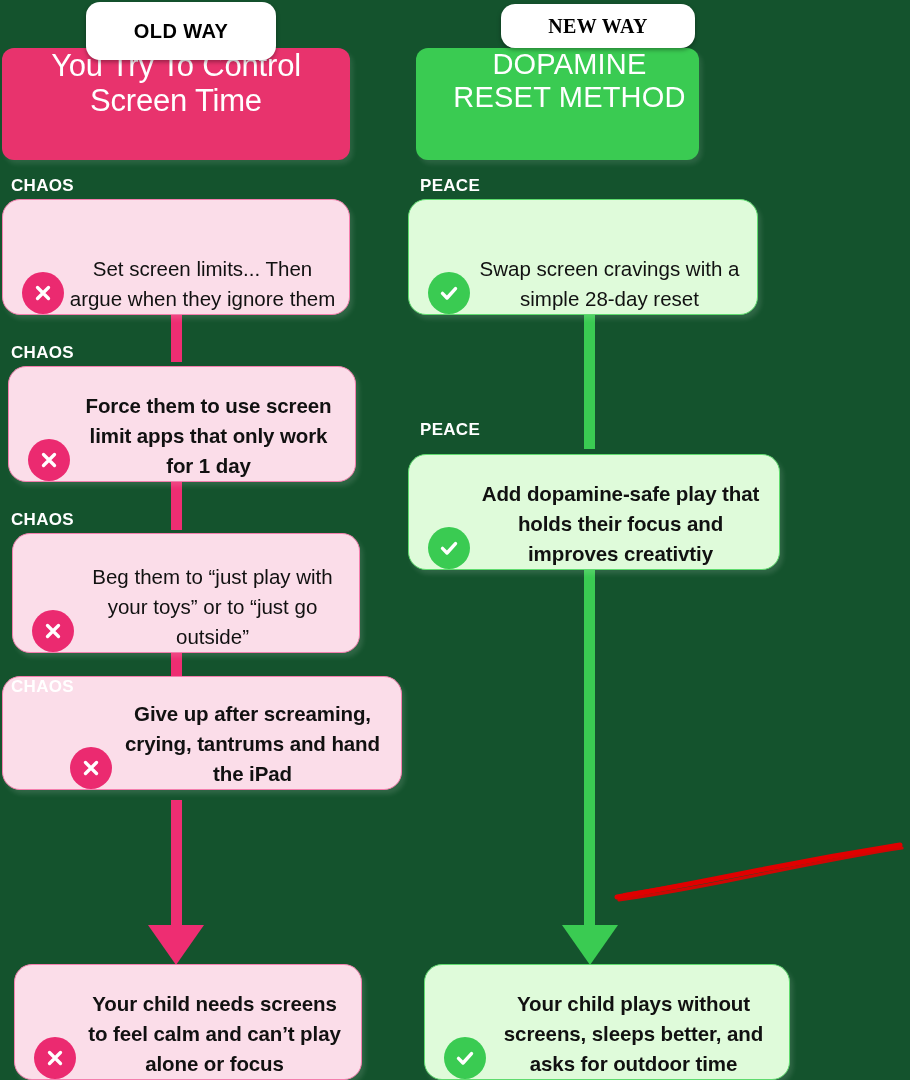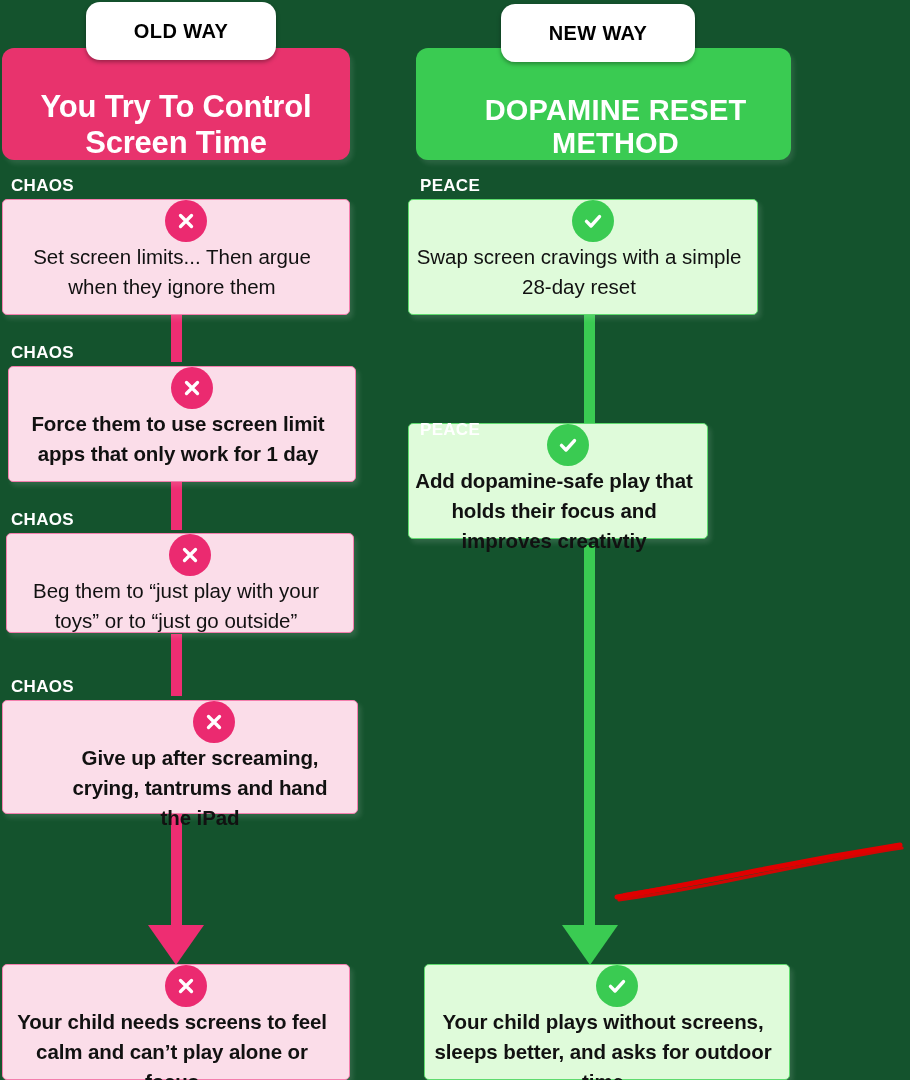--- a/index.html
+++ b/index.html
@@ -22,30 +22,30 @@
     letter-spacing: 0.4px;
     color: #000;
     z-index: 6;
     box-shadow: 0 2px 4px rgba(0,0,0,.35);
   }
 
   
   .colhead {
     position: absolute;
     border-radius: 12px;
-    display: flex; align-items: flex-end; justify-content: center;
+    display: flex; align-items: flex-start; justify-content: center;
     text-align: center;
     color: #fff;
-    font-weight: 700;
+    font-weight: 400;
     line-height: 1.14;
     z-index: 4;
     box-shadow: 3px 4px 5px rgba(255,255,255,.10);
   }
   #head-left  { left: 2px;   top: 48px;  width: 348px; height: 112px; background: #E8336D; font-size: 31px; letter-spacing: -0.2px; }
-  #head-right { left: 416px; top: 48px;  width: 375px; height: 112px; background: #3ACB52; font-size: 29px; letter-spacing: 0.2px; padding-left: 24px; }
+  #head-right { left: 416px; top: 48px;  width: 283px; height: 112px; background: #3ACB52; font-size: 29px; letter-spacing: 0.2px; padding-left: 24px; }
 
   
   .minilabel {
     position: absolute;
     color: #fff;
     font-weight: 700;
     font-size: 17px;
     letter-spacing: 0.3px;
     z-index: 5;
     text-align: right;
@@ -55,25 +55,24 @@
   .rail { position: absolute; z-index: 1; }
   .rail.pink  { background: #EE2D72; }
   .rail.green { background: #3ACB52; }
   .arrowhead { position: absolute; width: 0; height: 0; z-index: 2; }
   .arrowhead.pink  { border-left: 28px solid transparent; border-right: 28px solid transparent; border-top: 40px solid #EE2D72; }
   .arrowhead.green { border-left: 28px solid transparent; border-right: 28px solid transparent; border-top: 40px solid #3ACB52; }
 
   
   .card {
     position: absolute;
-    display: flex; align-items: center;
-    border-radius: 5px;
+    display: flex; align-items: flex-end;
+    border-radius: 18px;
     z-index: 3;
     box-shadow: 3px 4px 5px rgba(255,255,255,.12);
-    flex-direction: column;
   }
   .card.neg { background: #FBDDE9; border: 1.6px solid #F47FAE; }
   .card.pos { background: #DFFBDA; border: 1.6px solid #5FDB6E; }
 
   .badge {
     flex: 0 0 auto;
     width: 42px; height: 42px;
     border-radius: 50%;
     margin-left: 19px;
     display: flex; align-items: center; justify-content: center;
@@ -128,49 +127,49 @@
   <div class="card neg" style="left:8px; top:366px; width:348px; height:116px;">
     <span class="badge neg">
       <svg width="22" height="22" viewBox="0 0 24 24">
           <path d="M6 6 L18 18 M18 6 L6 18" stroke="#fff" stroke-width="3.6" stroke-linecap="round"></path>
         </svg>
     </span>
     <span class="cardtext bold">Force them to use screen limit apps that only work for 1 day</span>
   </div>
 
   <div class="minilabel" style="left:11px; top:510px;">CHAOS</div>
-  <div class="card neg" style="left:6px; top:533px; width:348px; height:100px;">
+  <div class="card neg" style="left:12px; top:533px; width:348px; height:120px;">
     <span class="badge neg">
       <svg width="22" height="22" viewBox="0 0 24 24">
           <path d="M6 6 L18 18 M18 6 L6 18" stroke="#fff" stroke-width="3.6" stroke-linecap="round"></path>
         </svg>
     </span>
     <span class="cardtext">Beg them to “just play with your toys” or to “just go outside”</span>
   </div>
 
   <div class="minilabel" style="left:11px; top:677px;">CHAOS</div>
-  <div class="card neg" style="left:2px; top:700px; width:356px; height:114px;padding-left:48px;">
+  <div class="card neg" style="left:2px; top:676px; width:400px; height:114px;padding-left:48px;">
     <span class="badge neg">
       <svg width="22" height="22" viewBox="0 0 24 24">
           <path d="M6 6 L18 18 M18 6 L6 18" stroke="#fff" stroke-width="3.6" stroke-linecap="round"></path>
         </svg>
     </span>
     <span class="cardtext bold">Give up after screaming, crying, tantrums and hand the iPad</span>
   </div>
 
-  <div class="card neg" style="left:2px; top:964px; width:348px; height:116px;">
+  <div class="card neg" style="left:14px; top:964px; width:348px; height:116px;">
     <span class="badge neg">
       <svg width="22" height="22" viewBox="0 0 24 24">
           <path d="M6 6 L18 18 M18 6 L6 18" stroke="#fff" stroke-width="3.6" stroke-linecap="round"></path>
         </svg>
     </span>
     <span class="cardtext bold">Your child needs screens to feel calm and can’t play alone or focus</span>
   </div>
 
-  <div class="pill" style="left:501px; top:4px; width:194px; height:58px;">
+  <div class="pill" style="left:501px; top:4px; width:194px; height:44px;font-family:Liberation Serif, serif;">
     <span>NEW WAY</span>
   </div>
 
   <div class="colhead" id="head-right">
     <span>DOPAMINE RESET METHOD</span>
   </div>
 
   <div class="rail green" style="left:584px; top:305px; width:11px; height:144px;"></div>
   <div class="rail green" style="left:584px; top:545px; width:11px; height:390px;"></div>
   <div class="arrowhead green" style="left:562px; top:925px;"></div>
@@ -179,21 +178,21 @@
   <div class="card pos" style="left:408px; top:199px; width:350px; height:116px;">
     <span class="badge pos">
       <svg width="24" height="24" viewBox="0 0 24 24">
           <path d="M5.5 12.4 L10 17 L18.5 7.6" fill="none" stroke="#fff" stroke-width="3.4" stroke-linecap="round" stroke-linejoin="round"></path>
         </svg>
     </span>
     <span class="cardtext">Swap screen cravings with a simple 28-day reset</span>
   </div>
 
   <div class="minilabel" style="left:420px; top:420px;">PEACE</div>
-  <div class="card pos" style="left:408px; top:423px; width:300px; height:116px;">
+  <div class="card pos" style="left:408px; top:454px; width:372px; height:116px;">
     <span class="badge pos">
       <svg width="24" height="24" viewBox="0 0 24 24">
           <path d="M5.5 12.4 L10 17 L18.5 7.6" fill="none" stroke="#fff" stroke-width="3.4" stroke-linecap="round" stroke-linejoin="round"></path>
         </svg>
     </span>
     <span class="cardtext bold">Add dopamine-safe play that holds their focus and improves creativtiy</span>
   </div>
 
   <div class="card pos" style="left:424px; top:964px; width:366px; height:116px;">
     <span class="badge pos">

